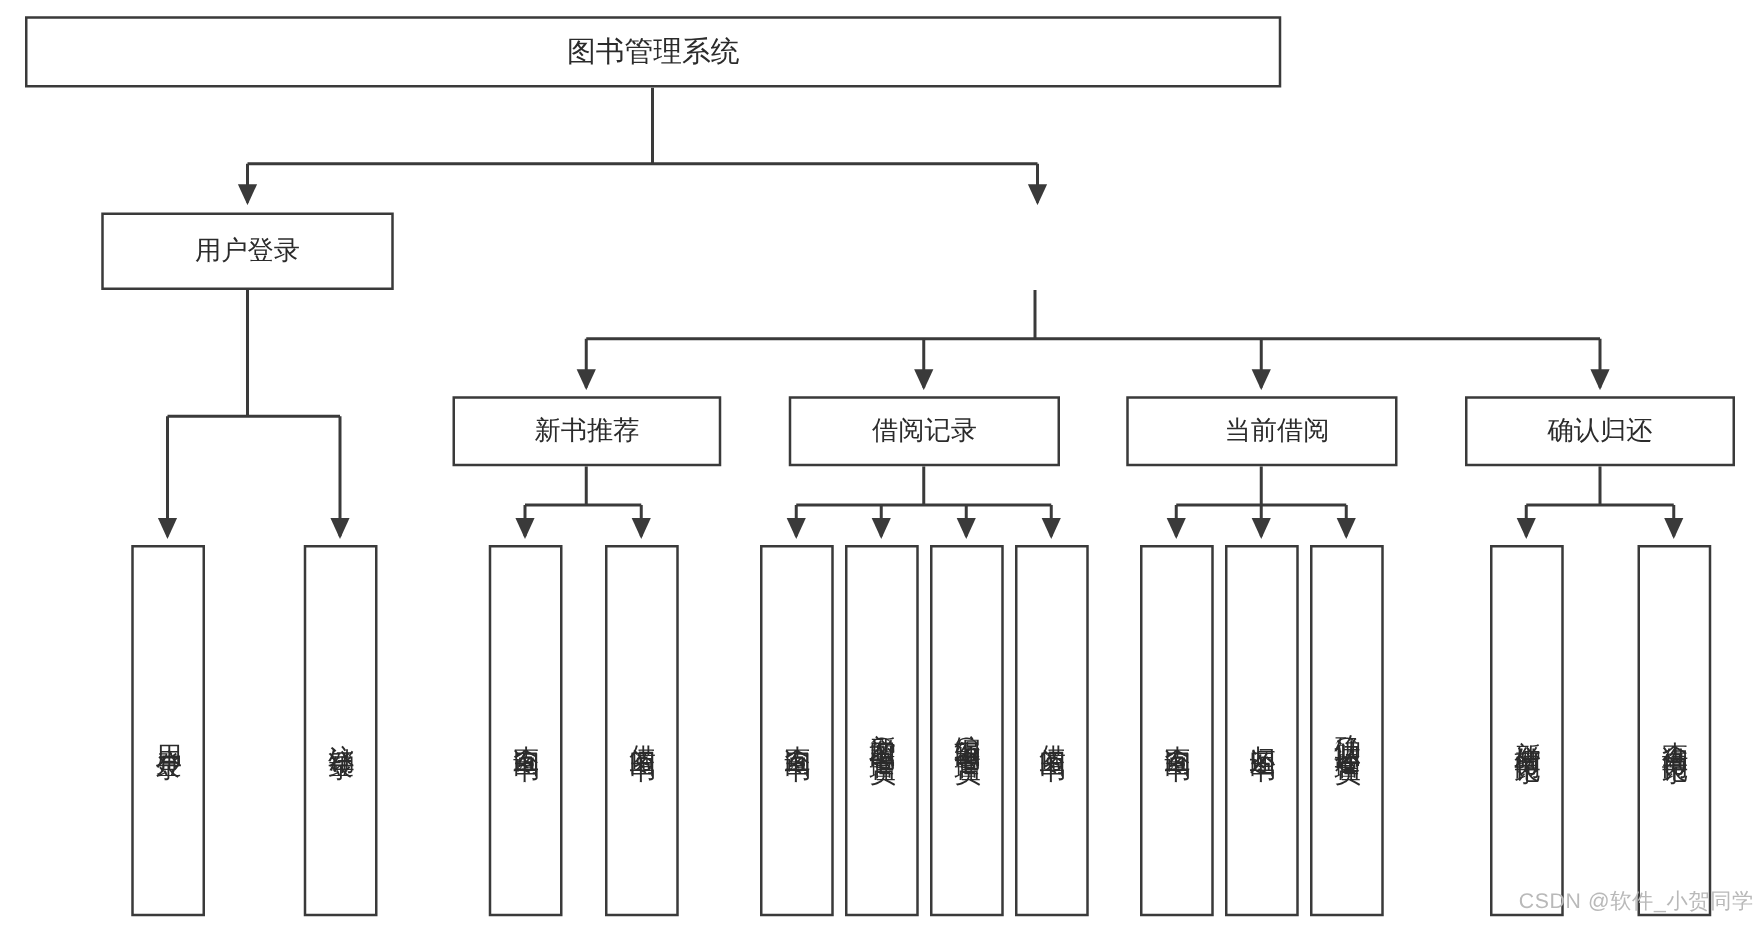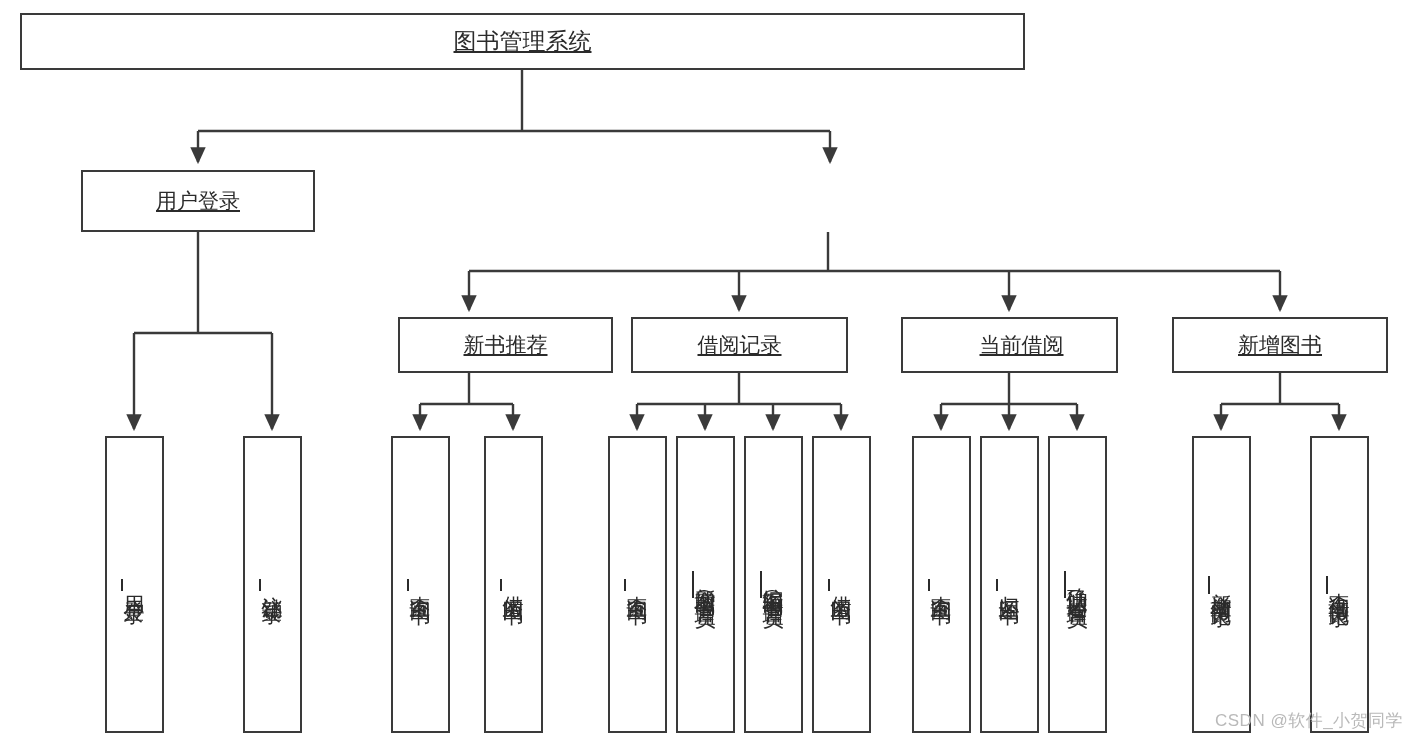--- a/index.html
+++ b/index.html
@@ -3,21 +3,21 @@
 <meta charset="utf-8">
 <style>
   html,body{margin:0;padding:0;background:#ffffff;}
   body{width:1405px;height:747px;font-family:"Liberation Sans","DejaVu Sans",sans-serif;}
   #stage{position:relative;width:1405px;height:747px;overflow:hidden;background:#fff;}
   svg#wires{position:absolute;left:0;top:0;width:1405px;height:747px;}
 
   .node{position:absolute;box-sizing:border-box;background:#ffffff;
         border:2px solid #3a3a3a;display:flex;align-items:center;justify-content:center;
         color:#2b2b2b;}
-  .node .lbl{display:block;line-height:1.12;white-space:pre;text-decoration:underline;}
+  .node .lbl{display:block;line-height:1.12;white-space:pre;}
 
   .root{font-size:23px;}
   .lvl2{font-size:21px;}
   .lvl3{font-size:21px;}
 
   .leaf{font-size:21px;}
   .leaf .lbl{
     writing-mode:vertical-rl;
     text-orientation:upright;
     letter-spacing:3px;
@@ -82,31 +82,31 @@
   </svg>
 
   <div class="node root" style="left:20px;top:13px;width:1005px;height:57px;">
     <span class="lbl">图书管理系统</span>
   </div>
 
   <div class="node lvl2" style="left:81px;top:170px;width:234px;height:62px;">
     <span class="lbl">用户登录</span>
   </div>
 
-  <div class="node lvl3" style="left:362px;top:317px;width:215px;height:56px;margin-left:36px;">
+  <div class="node lvl3" style="left:362px;top:317px;width:215px;height:56px;">
     <span class="lbl">新书推荐</span>
   </div>
   <div class="node lvl3" style="left:631px;top:317px;width:217px;height:56px;">
     <span class="lbl">借阅记录</span>
   </div>
   <div class="node lvl3" style="left:901px;top:317px;width:217px;height:56px;padding-left:24px;">
     <span class="lbl">当前借阅</span>
   </div>
   <div class="node lvl3" style="left:1172px;top:317px;width:216px;height:56px;">
-    <span class="lbl">新增图书</span>
+    <span class="lbl">确认归还</span>
   </div>
 
   <div class="node leaf" style="left:105px;top:436px;width:59px;height:297px;">
     <span class="lbl">用户登录</span>
   </div>
   <div class="node leaf" style="left:243px;top:436px;width:59px;height:297px;">
     <span class="lbl">注销登录</span>
   </div>
 
   <div class="node leaf" style="left:391px;top:436px;width:59px;height:297px;">

